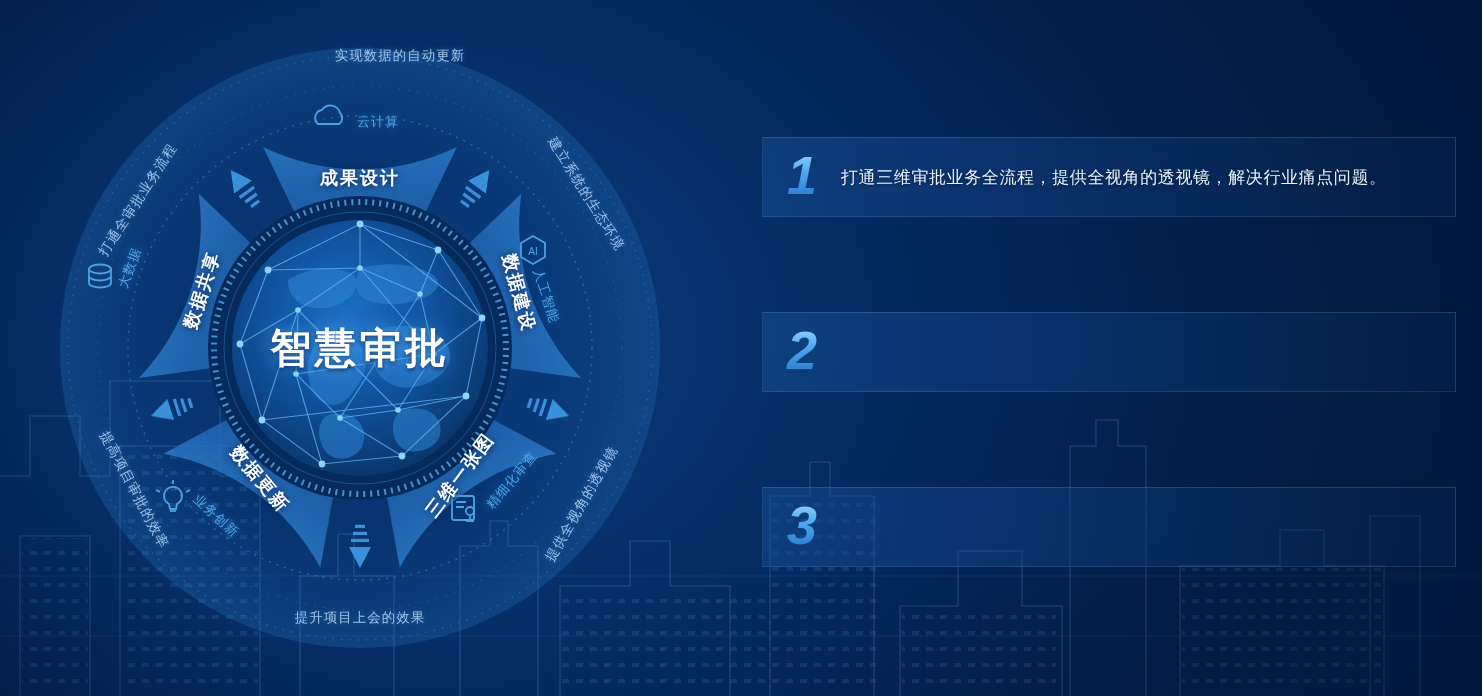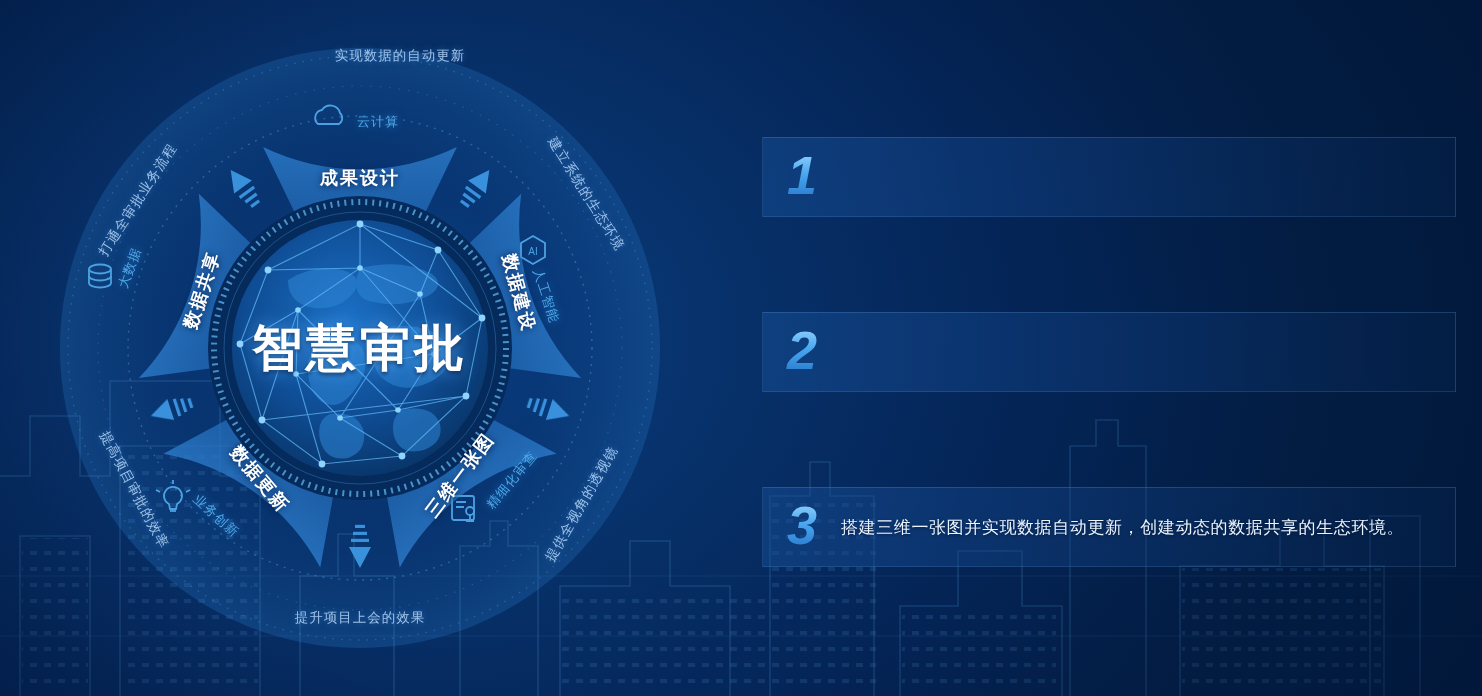--- a/index.html
+++ b/index.html
@@ -45,21 +45,21 @@
     position:absolute; transform-origin:50% 50%;
     color:#ffffff; font-size:18px; font-weight:bold; letter-spacing:2px; white-space:nowrap;
     text-shadow:0 1px 6px rgba(0,25,70,.9);
   }
   #center-title{
     position:absolute; left:0; top:0; width:660px; height:660px;
     display:flex; align-items:center; justify-content:center;
     pointer-events:none;
   }
   #center-title span{
-    color:#fff; font-size:50px; font-weight:bold; letter-spacing:4px;
+    color:#fff; font-size:41px; font-weight:bold; letter-spacing:4px;
     text-shadow:0 0 18px rgba(90,180,255,.75),0 2px 4px rgba(0,20,60,.9);
   }
 
   
   #points{
     position:absolute; left:762px; top:0; width:700px; height:696px;
   }
   .point-row{
     position:absolute; left:0; width:694px; height:80px;
     display:flex; align-items:center;
@@ -286,26 +286,26 @@
 
     <div id="center-title">
       <span>智慧审批</span>
     </div>
   </div>
 
   <div id="points">
 
     <div class="point-row" style="top:137px;">
       <div class="num">1</div>
+      <div class="txt">打通三维审批业务全流程，提供全视角的透视镜，解决行业痛点问题。</div>
     </div>
 
     <div class="point-row" style="top:312px;">
       <div class="num">2</div>
     </div>
 
     <div class="point-row" style="top:487px;">
       <div class="num">3</div>
-      <div class="txt">搭建三维一张图并实现数据自动更新，创建动态的数据共享的生态环境。</div>
     </div>
 
   </div>
 
 </div>
 
 </body></html>

